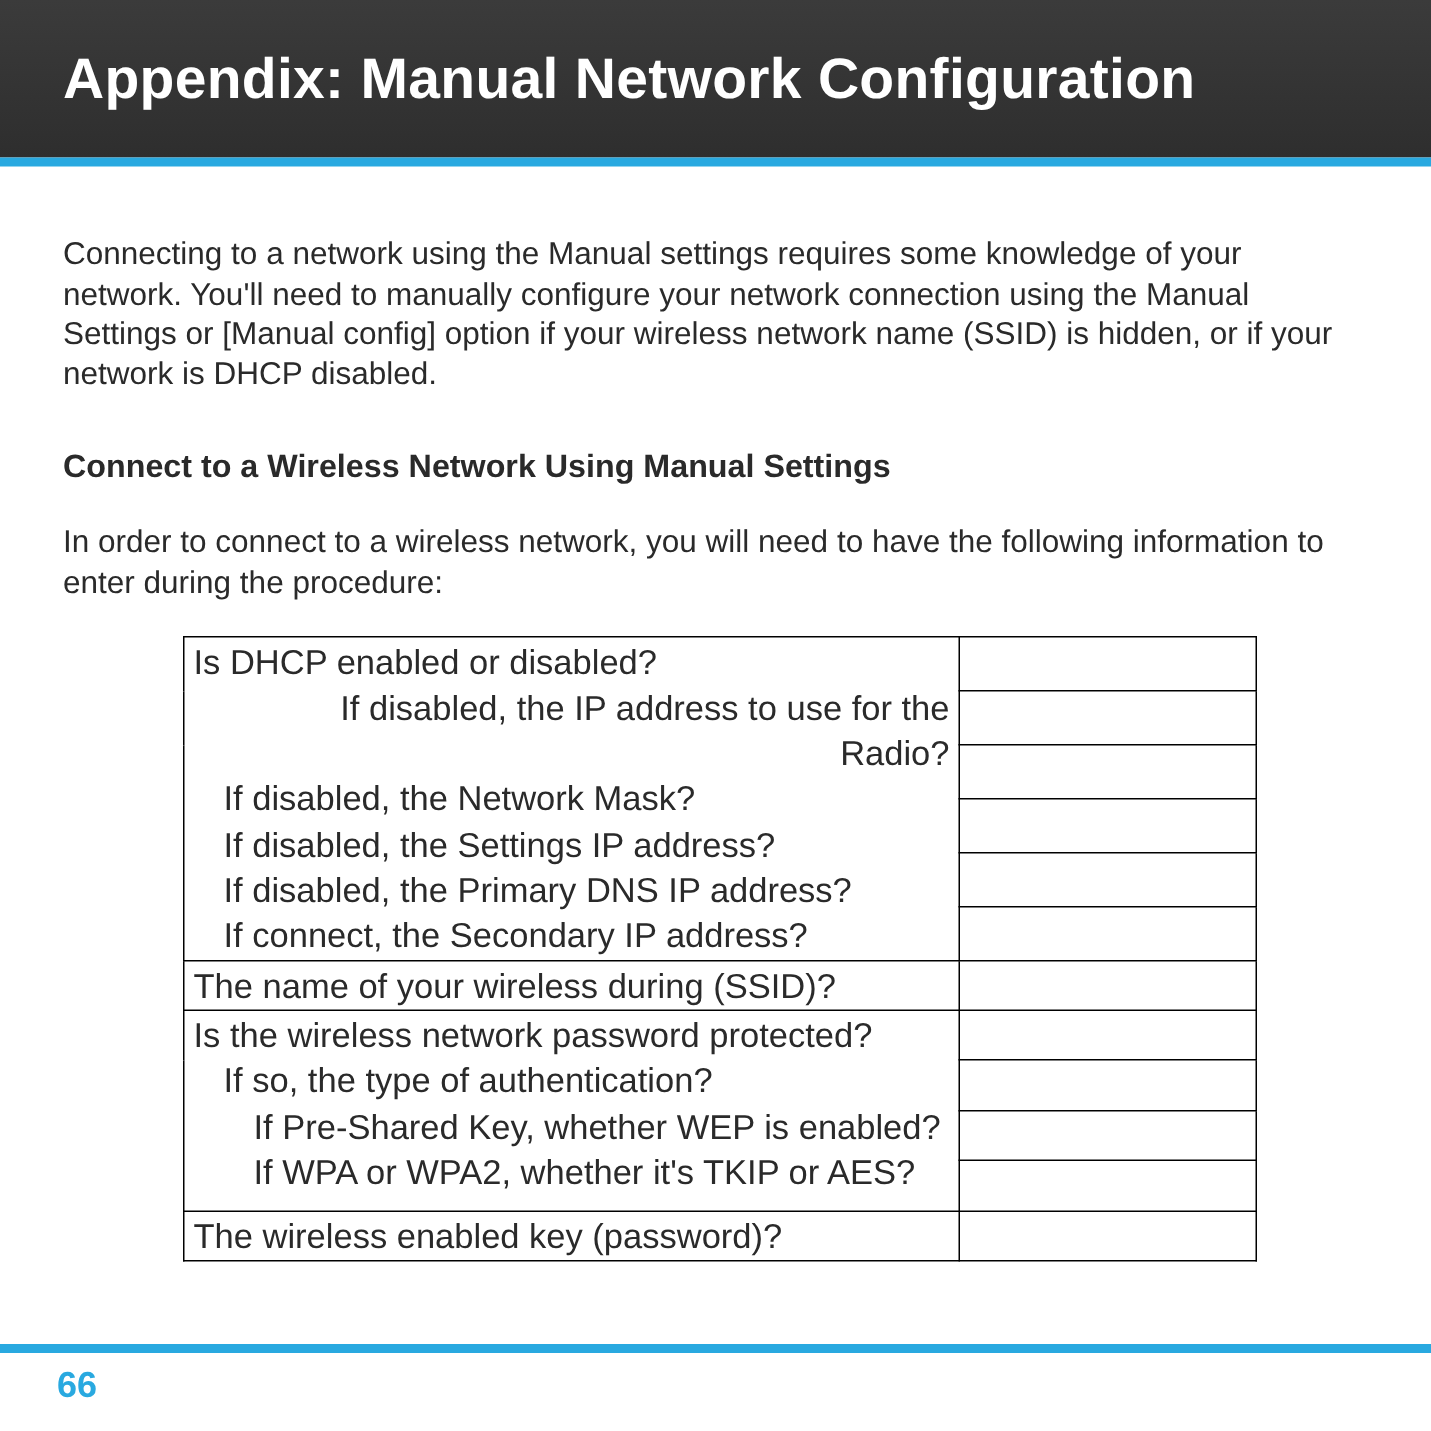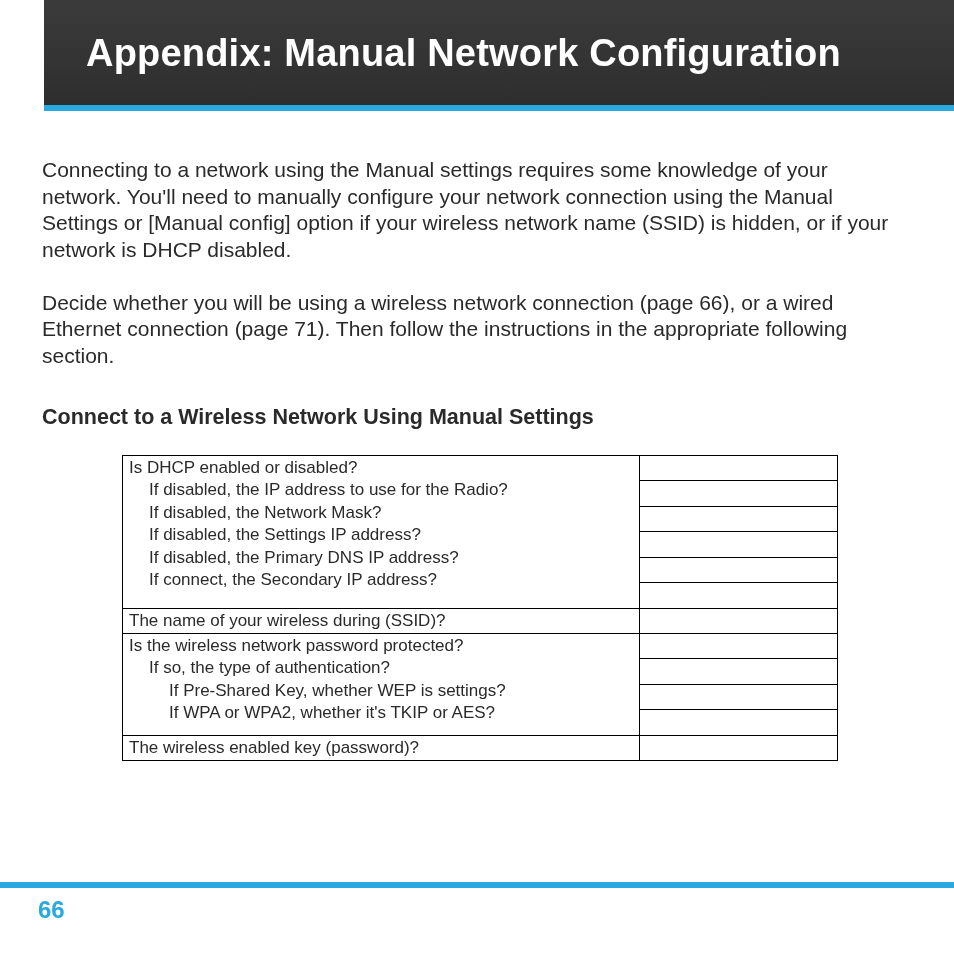--- a/index.html
+++ b/index.html
@@ -10,21 +10,20 @@
     background: #ffffff;
     color: #2a2a2a;
     position: relative;
     overflow: hidden;
   }
   .header-bar {
     background: #333333;
     background: linear-gradient(to bottom, #3b3b3b 0%, #2e2e2e 100%);
     padding: 32px 16px 30px 42px;
     border-bottom: 6px solid #29a9e0;
-    margin-left: 44px;
   }
   .header-bar h1 {
     color: #ffffff;
     font-size: 38px;
     font-weight: bold;
     letter-spacing: 0.2px;
   }
   .content {
     padding: 46px 42px 0 42px;
     font-size: 21px;
@@ -36,35 +35,35 @@
     font-weight: bold;
     font-size: 21.5px;
     margin-top: 34px;
     margin-bottom: 24px;
   }
   .intro2 { margin-bottom: 22px; }
   .info-table {
     border-collapse: collapse;
     width: 716px;
     margin-left: 80px;
-    font-size: 17px;
+    font-size: 23px;
   }
   .info-table td {
     border: 1.6px solid #000;
     padding: 1px 6px 1px 6px;
     vertical-align: top;
     line-height: 1.32;
   }
   .info-table td.valcol { width: 198px; }
   .ind1 { padding-left: 20px; display: inline-block; text-align: right; }
   .ind2 { padding-left: 40px; display: inline-block; }
   .footer {
     position: absolute;
     left: 0; right: 0; bottom: 0;
-    height: 72px;
+    height: 58px;
     border-top: 6px solid #29a9e0;
   }
   .footer .pagenum {
     color: #29a9e0;
     font-weight: bold;
     font-size: 24px;
     position: absolute;
     left: 38px;
     top: 8px;
   }
@@ -75,24 +74,24 @@
 <div class="header-bar">
   <h1>Appendix: Manual Network Configuration</h1>
 </div>
 
 <div class="content">
 
   <p class="para">
     <span>Connecting to a network using the </span><span class="bold">Manual settings</span><span> requires some knowledge of your network. You'll need to manually configure your network connection using the </span><span class="bold">Manual Settings</span><span> or </span><span class="bold">[Manual config]</span><span> option if your wireless network name (SSID) is hidden, or if your network is DHCP disabled.</span>
   </p>
 
-  <p class="para">Decide whether you will be using a wireless network connection (page 66), or a wired Ethernet connection (page 71). Then follow the instructions in the appropriate following section.</p>
 
   <p class="section-heading">Connect to a Wireless Network Using Manual Settings</p>
 
+  <p class="intro2">In order to connect to a wireless network, you will need to have the following information to enter during the procedure:</p>
 
   <table class="info-table">
 
     <tbody>
         <tr>
       <td rowspan="6">
         <span>Is DHCP enabled or disabled?</span><br>
         <span class="ind1">If disabled, the IP address to use for the Radio?</span><br>
         <span class="ind1">If disabled, the Network Mask?</span><br>
         <span class="ind1">If disabled, the Settings IP address?</span><br>
@@ -119,21 +118,21 @@
 
     <tr>
       <td>The name of your wireless during (SSID)?</td>
       <td class="valcol">&nbsp;</td>
     </tr>
 
     <tr>
       <td rowspan="4">
         <span>Is the wireless network password protected?</span><br>
         <span class="ind1">If so, the type of authentication?</span><br>
-        <span class="ind2">If Pre-Shared Key, whether WEP is settings?</span><br>
+        <span class="ind2">If Pre-Shared Key, whether WEP is enabled?</span><br>
         <span class="ind2">If WPA or WPA2, whether it's TKIP or AES?</span>
       </td>
       <td class="valcol">&nbsp;</td>
     </tr>
     <tr>
           <td class="valcol">&nbsp;</td>
         </tr>
     <tr>
           <td class="valcol">&nbsp;</td>
         </tr>

